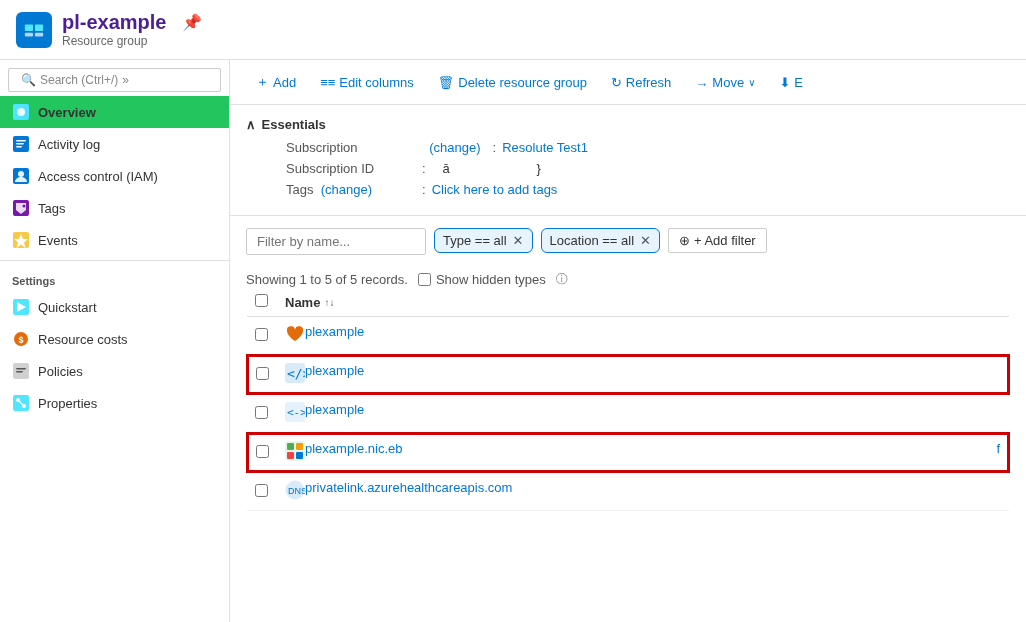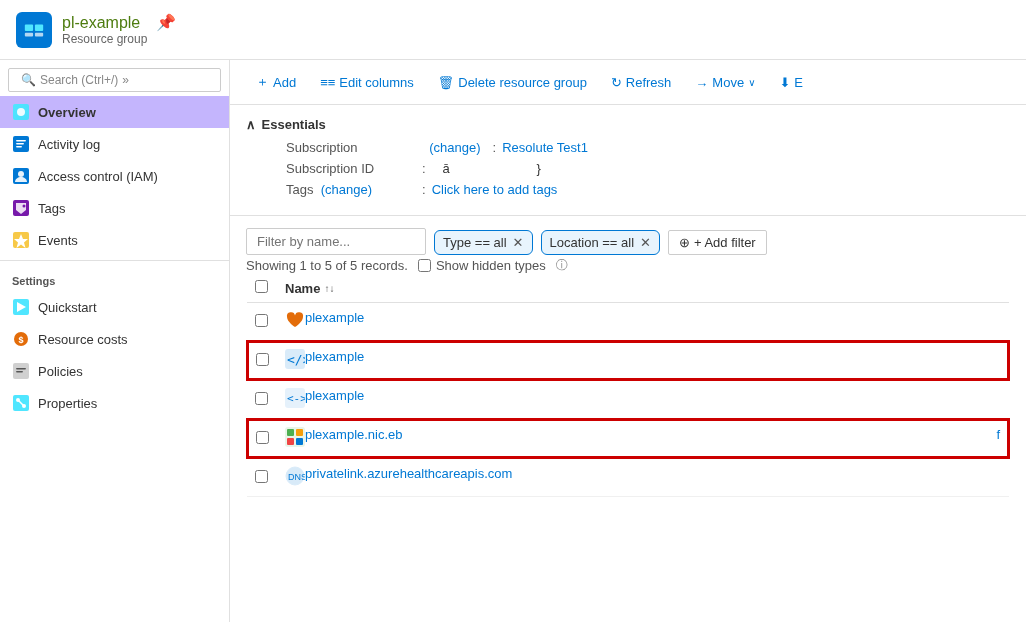--- a/index.html
+++ b/index.html
@@ -16,21 +16,21 @@
     }
     .resource-icon {
       width: 36px; height: 36px;
       background: #0078d4;
       border-radius: 6px;
       display: flex; align-items: center; justify-content: center;
       margin-right: 10px;
       flex-shrink: 0;
     }
     .resource-icon svg { width: 22px; height: 22px; }
-    .header-title { font-size: 16px; font-weight: 400; color: #4d7c0f; }
+    .header-title { font-size: 20px; font-weight: 700; color: #4c1d95; }
     .header-subtitle { font-size: 12px; color: #666; }
     .pin-icon { margin-left: 8px; color: #888; cursor: pointer; font-size: 16px; }
 
     
     .main-layout {
       display: flex;
       flex: 1;
       overflow: hidden;
     }
 
@@ -58,21 +58,21 @@
 
     .sidebar-item {
       display: flex;
       align-items: center;
       padding: 7px 12px;
       cursor: pointer;
       color: #333;
       font-size: 13px;
       gap: 8px;
     }
-    .sidebar-item.active { background: #c4b5fd; font-weight: 600; }
+    .sidebar-item.active { background: #22c55e; font-weight: 600; }
     .sidebar-item .item-icon { width: 18px; height: 18px; flex-shrink: 0; display: flex; align-items: center; justify-content: center; }
 
     .sidebar-section-label {
       font-size: 11px;
       font-weight: 700;
       color: #555;
       padding: 10px 12px 4px 12px;
       text-transform: none;
     }
     .sidebar-divider { border: none; border-top: 1px solid #e0e0e0; margin: 4px 0; }
@@ -133,23 +133,23 @@
     .essentials-separator { color: #555; margin: 0 6px; }
     .essentials-value { color: #333; }
     .essentials-link { color: #0078d4; cursor: pointer; text-decoration: none; }
 
     
     .resources-section { padding: 12px 16px; }
 
     
     .filter-bar {
       display: flex;
-      align-items: flex-end;
+      align-items: flex-start;
       gap: 8px;
-      margin-bottom: 2px;
+      margin-bottom: 16px;
       flex-wrap: wrap;
     }
     .filter-input {
       border: 1px solid #ccc;
       border-radius: 2px;
       padding: 5px 10px;
       font-size: 13px;
       width: 180px;
       color: #888;
     }

